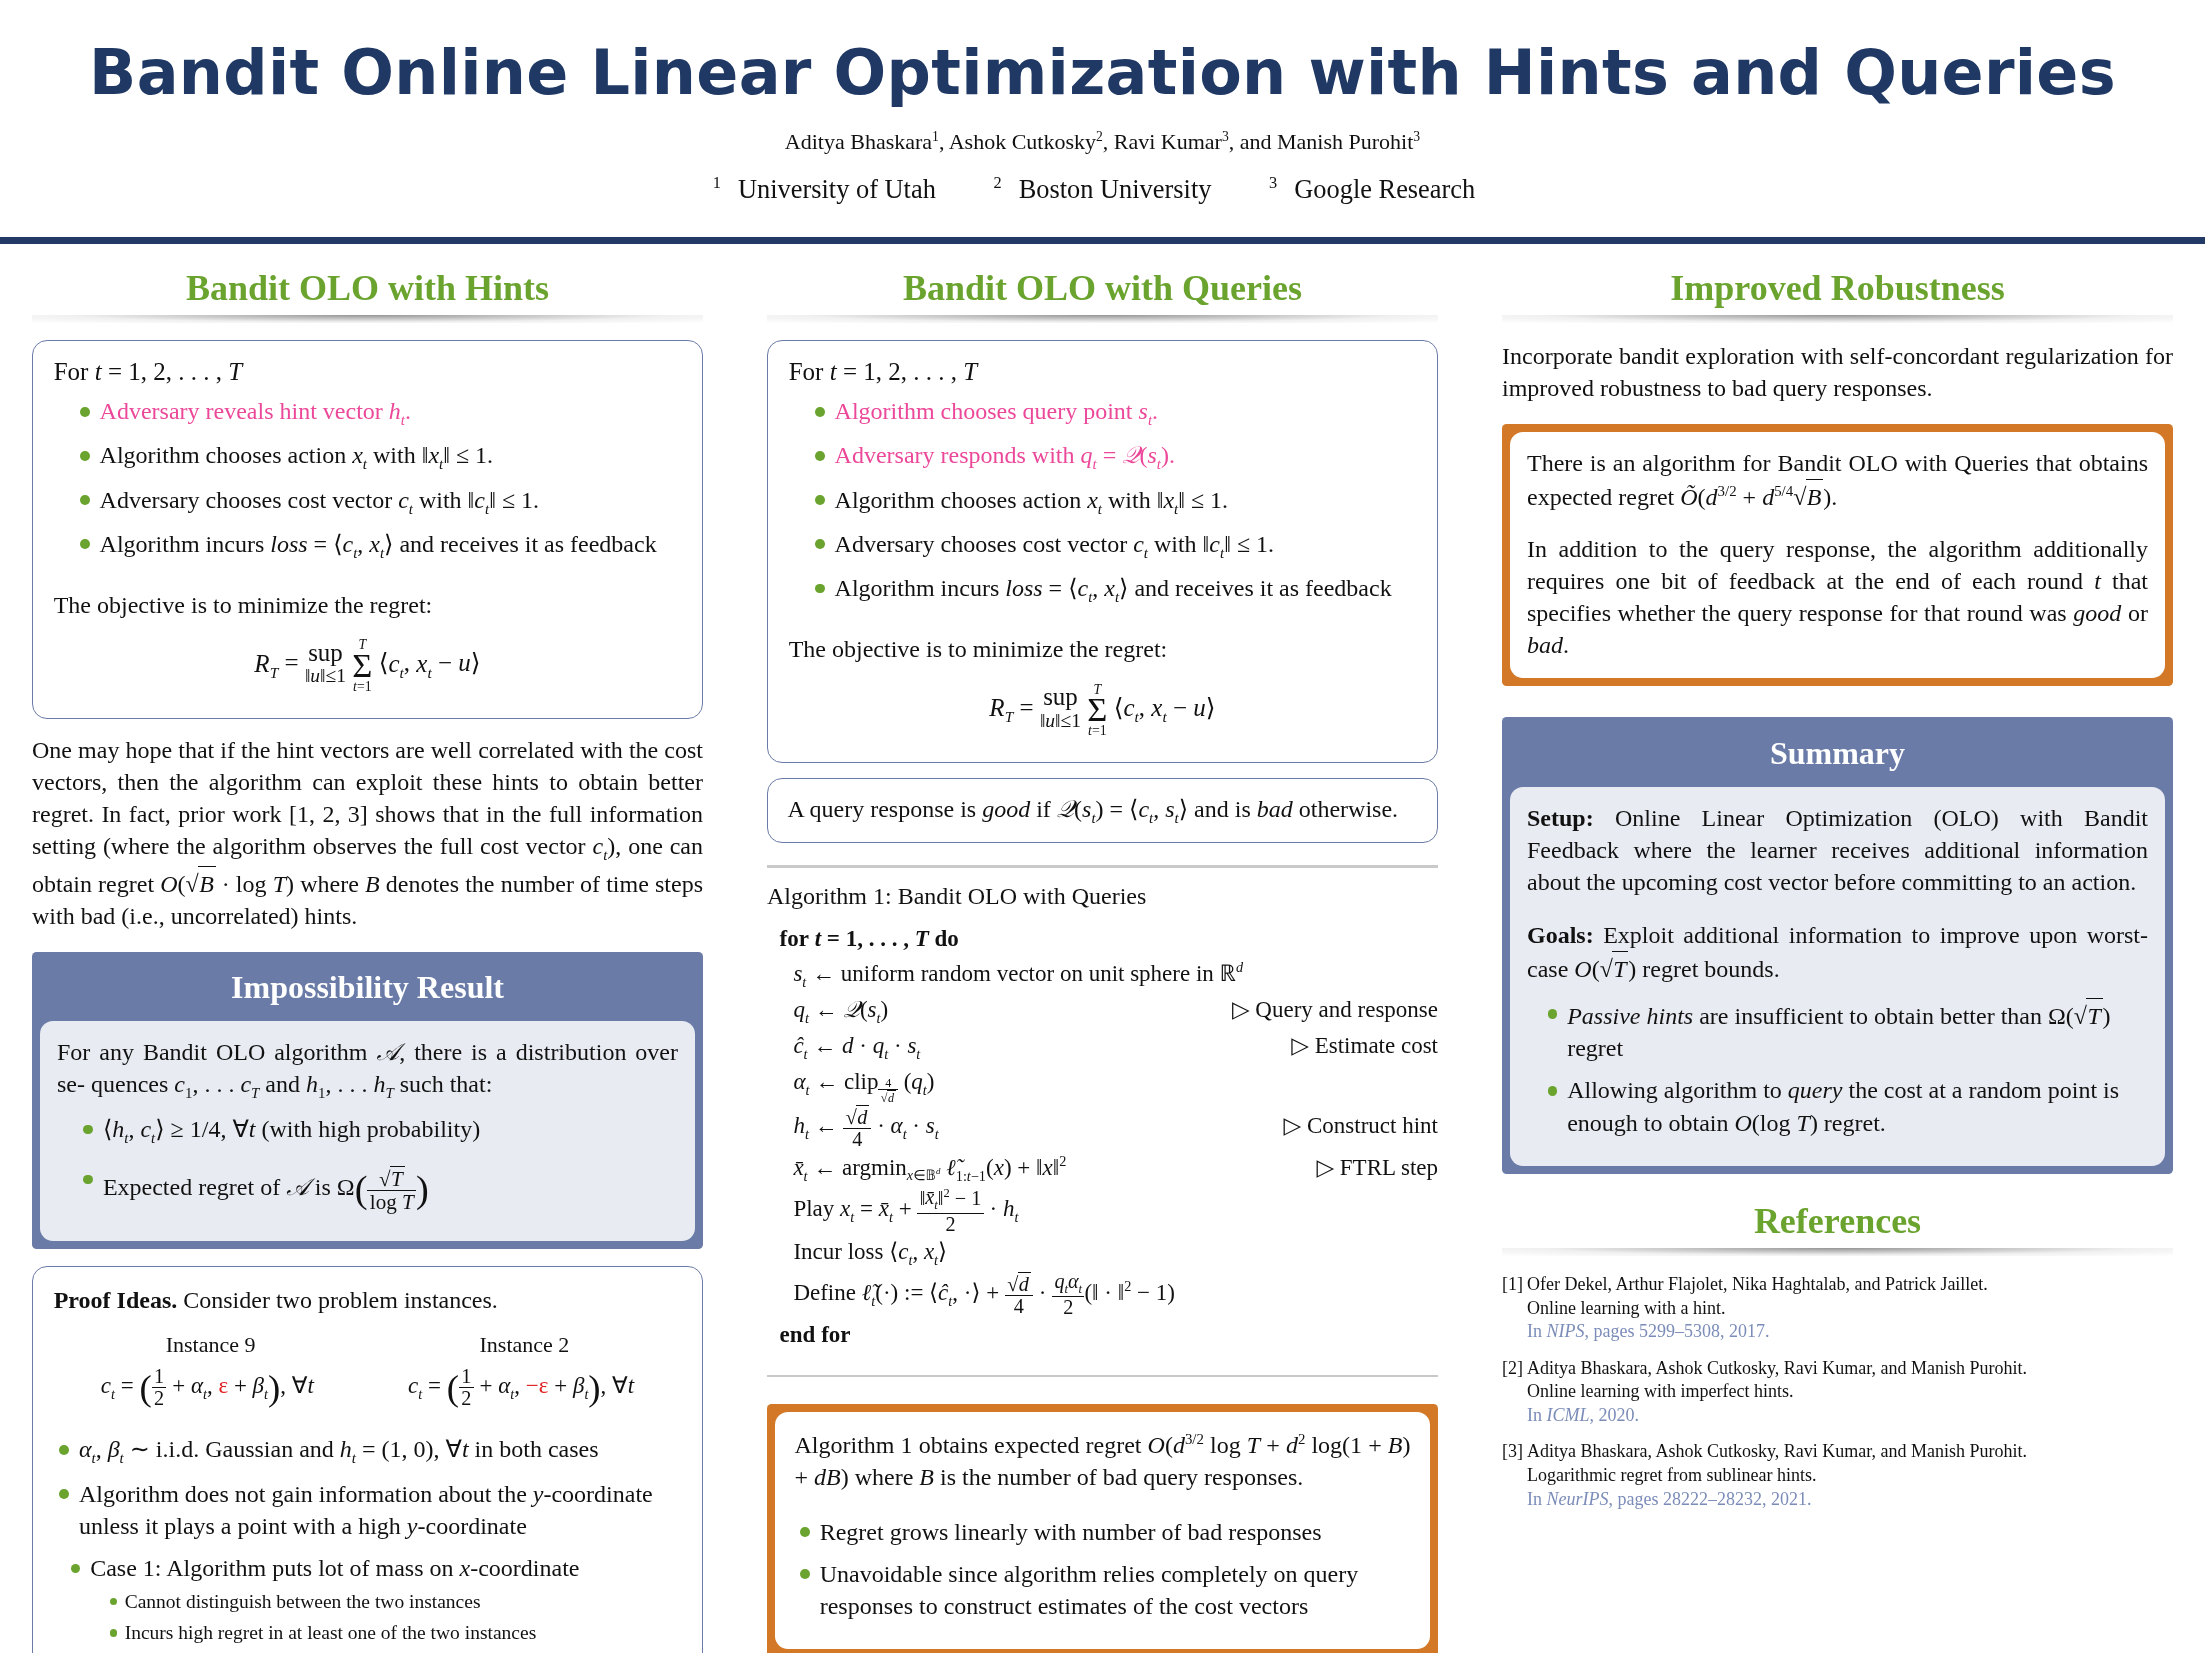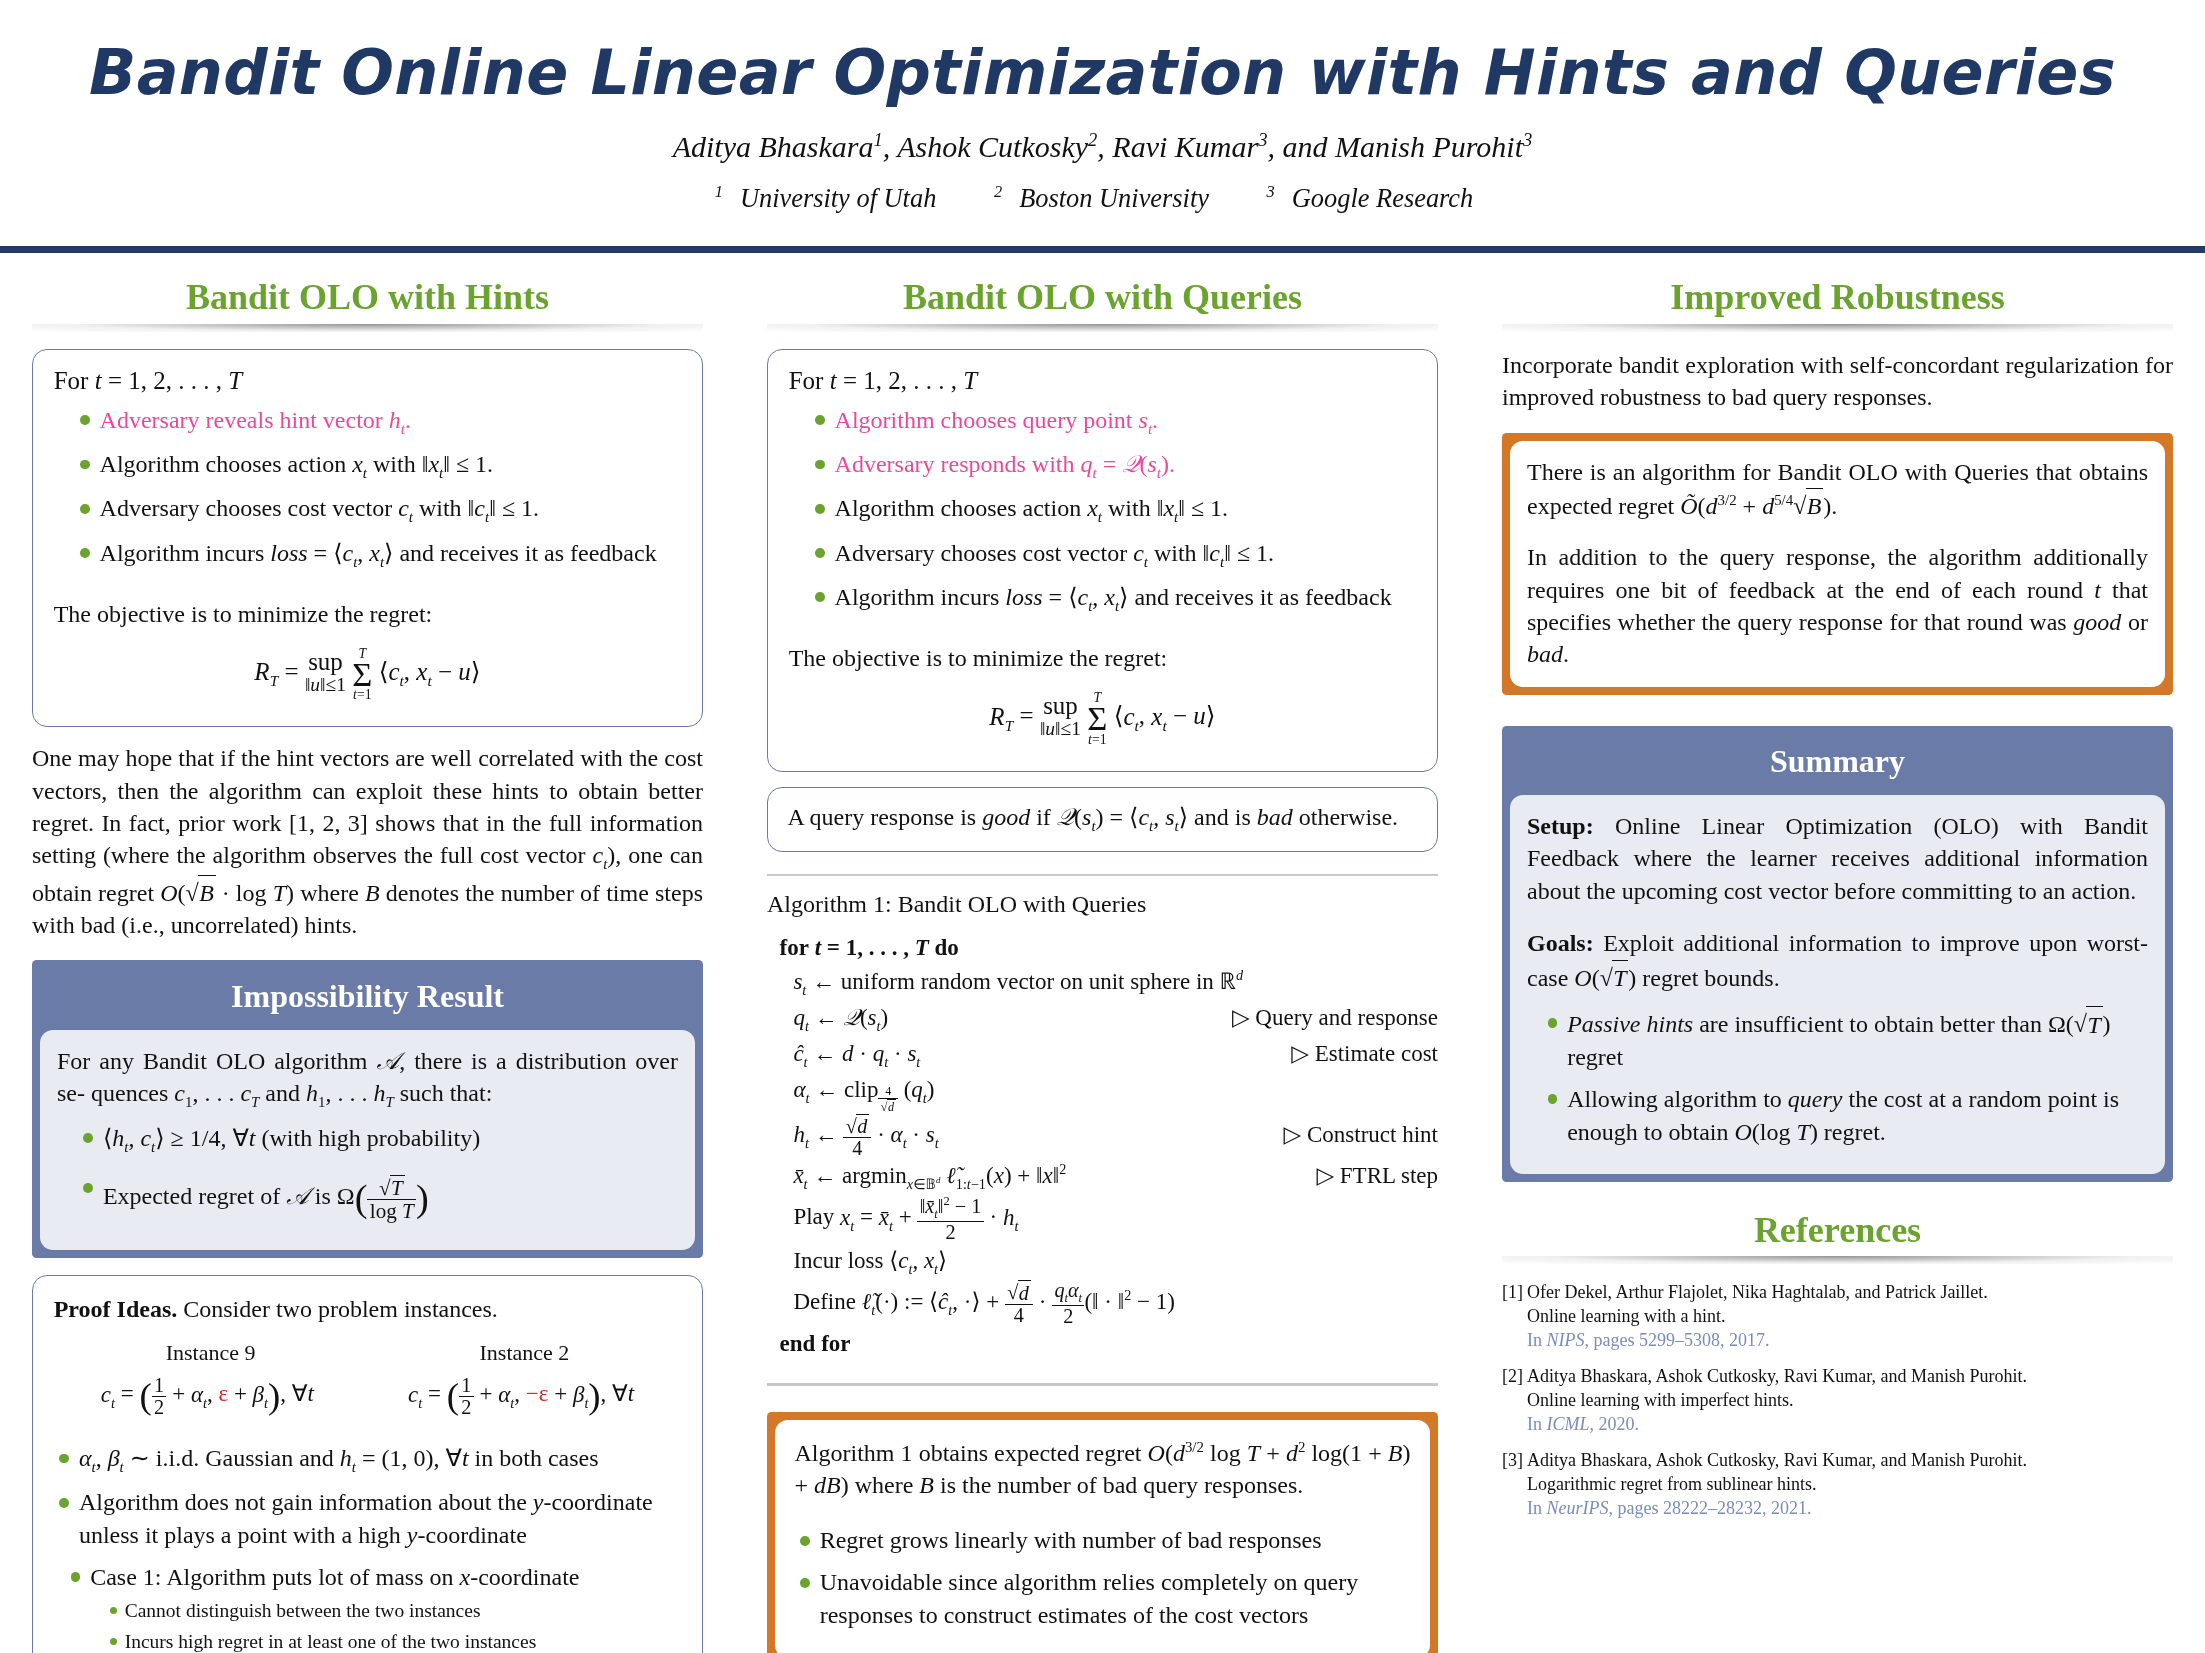--- a/index.html
+++ b/index.html
@@ -6,27 +6,27 @@
   html, body { margin:0; padding:0; }
   body {
     width:2205px; height:1654px;
     background:#ffffff;
     font-family:"Liberation Serif", serif;
     color:#111;
     overflow:hidden;
   }
 
   
-  .poster-header { padding:40px 0 0 0; text-align:center;font-style:italic; }
+  .poster-header { padding:40px 0 0 0; text-align:center; }
   .poster-title {
     font-size:62px; font-weight:bold; color:#1F3864;
     letter-spacing:0.3px; line-height:1.08;
     font-family:"DejaVu Sans", sans-serif;
   }
-  .poster-authors { font-size:30px; margin-top:22px; color:#111; }
+  .poster-authors { font-size:22px; margin-top:22px; color:#111; }
   .poster-authors sup, .poster-affils sup { font-size:0.62em; vertical-align:super; }
   .poster-affils { font-size:26.4px; margin-top:18.4px; color:#111; }
   .poster-affils span { margin:0 17px; }
   .header-rule { height:6.9px; background:#243A66; margin:32px 0 0 0; width:100%; }
 
   
   .columns { display:flex; gap:0; padding:0; }
   .col { width:735px; padding:0 32px; }
 
   .block-title {

